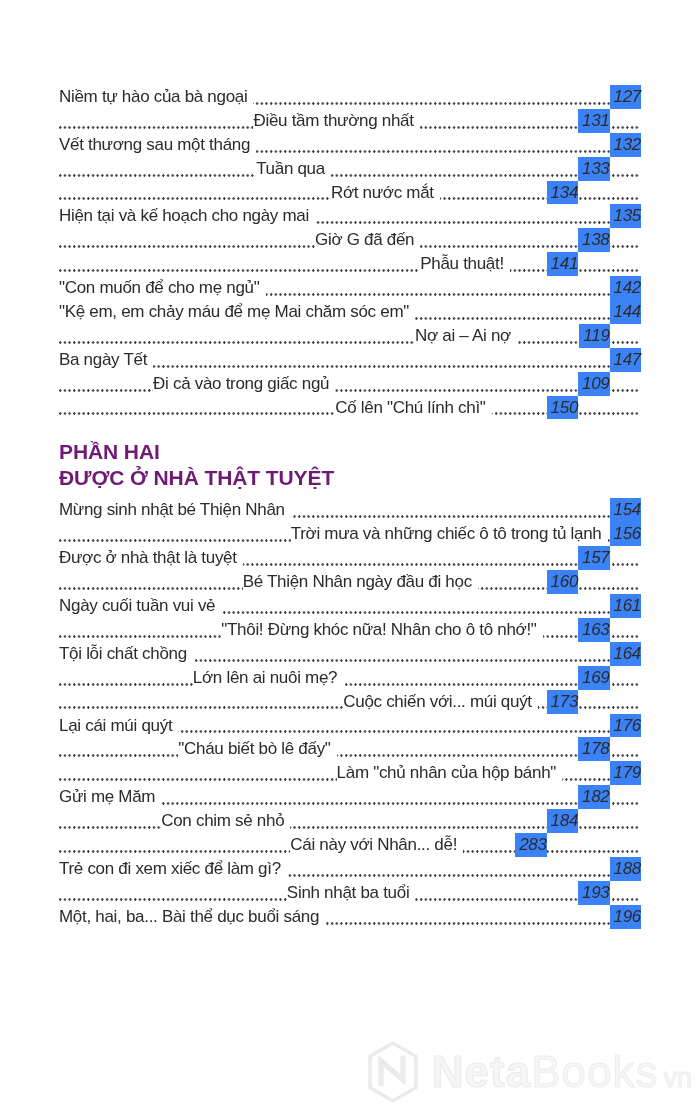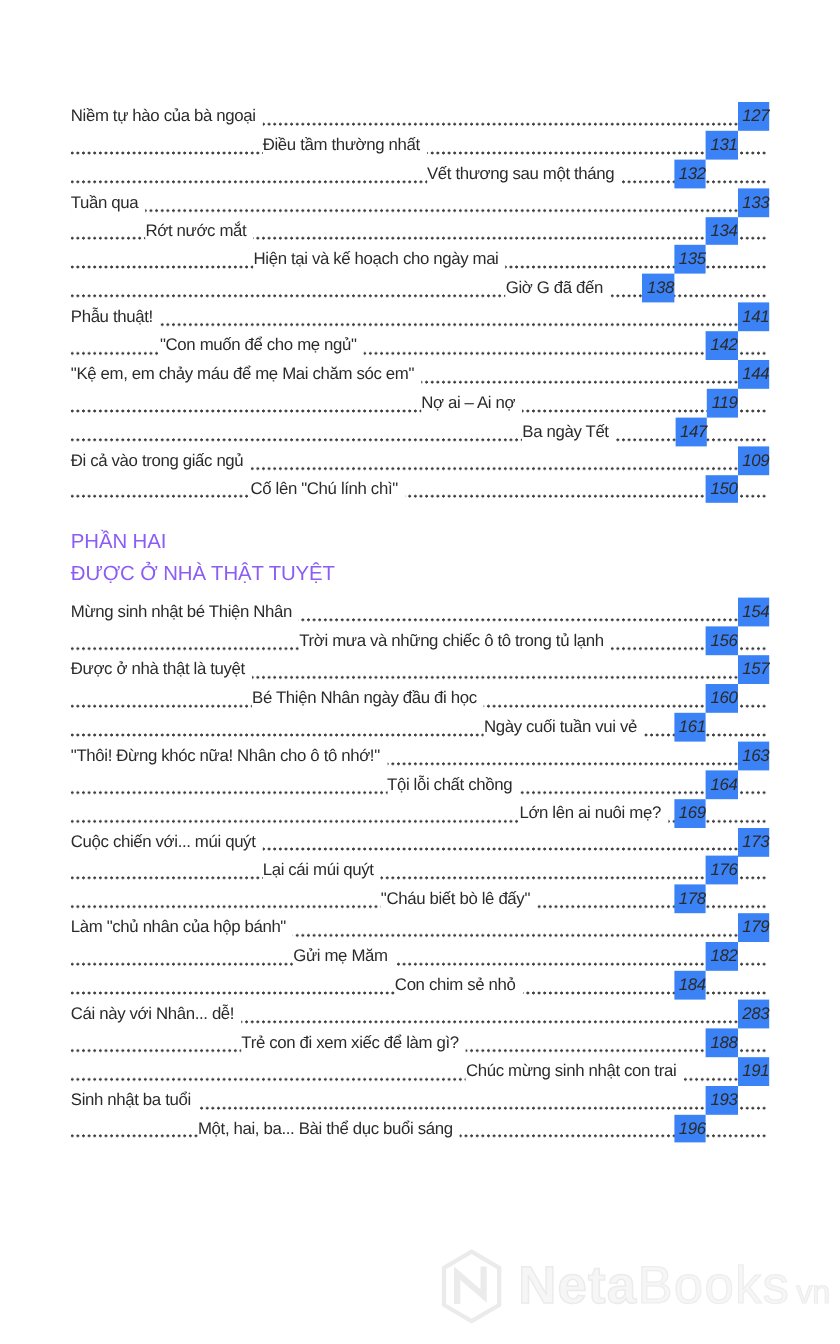--- a/index.html
+++ b/index.html
@@ -22,21 +22,21 @@
   .toc-list {
     list-style: none;
     margin: 0;
     padding: 0;
   }
   .toc-list.part-one { margin-top: 85px; }
   .toc-list.part-two { margin-top: 8px; }
   .toc-row {
     position: relative;
     height: 23.9px;
-    font-size: 14px;
+    font-size: 17px;
     letter-spacing: -0.3px;
     line-height: 23.9px;
   }
   .dots {
     position: absolute;
     z-index: 0;
     left: 0;
     right: 1px;
     bottom: 4px;
     height: 3px;
@@ -55,25 +55,25 @@
   .pnum {
     position: relative;
     z-index: 1;
     float: right;
     background: #3b82f6;
     padding-left: 4px;
     font-style: italic;
   }
   .section-heading {
     margin: 20px 0 0 0;
-    font-weight: 400;
-    font-size: 17px;
+    font-weight: 700;
+    font-size: 21px;
     line-height: 25.5px;
     letter-spacing: -0.1px;
-    color: #8b5cf6;
+    color: #701a75;
   }
   .watermark {
     position: absolute;
     right: 8px;
     bottom: 12px;
     display: flex;
     align-items: center;
     height: 72px;
   }
   .wm-logo { margin-right: 12px; }
@@ -257,25 +257,20 @@
         </li>
         <li class="toc-row">
           <span class="dots"></span>
           <span class="title">Cái này với Nhân... dễ!</span>
           <span class="pnum">283</span>
         </li>
         <li class="toc-row">
           <span class="dots"></span>
           <span class="title">Trẻ con đi xem xiếc để làm gì?</span>
           <span class="pnum">188</span>
-        </li>
-        <li class="toc-row">
-          <span class="dots"></span>
-          <span class="title">Chúc mừng sinh nhật con trai</span>
-          <span class="pnum">191</span>
         </li>
         <li class="toc-row">
           <span class="dots"></span>
           <span class="title">Sinh nhật ba tuổi</span>
           <span class="pnum">193</span>
         </li>
         <li class="toc-row">
           <span class="dots"></span>
           <span class="title">Một, hai, ba... Bài thể dục buổi sáng</span>
           <span class="pnum">196</span>

